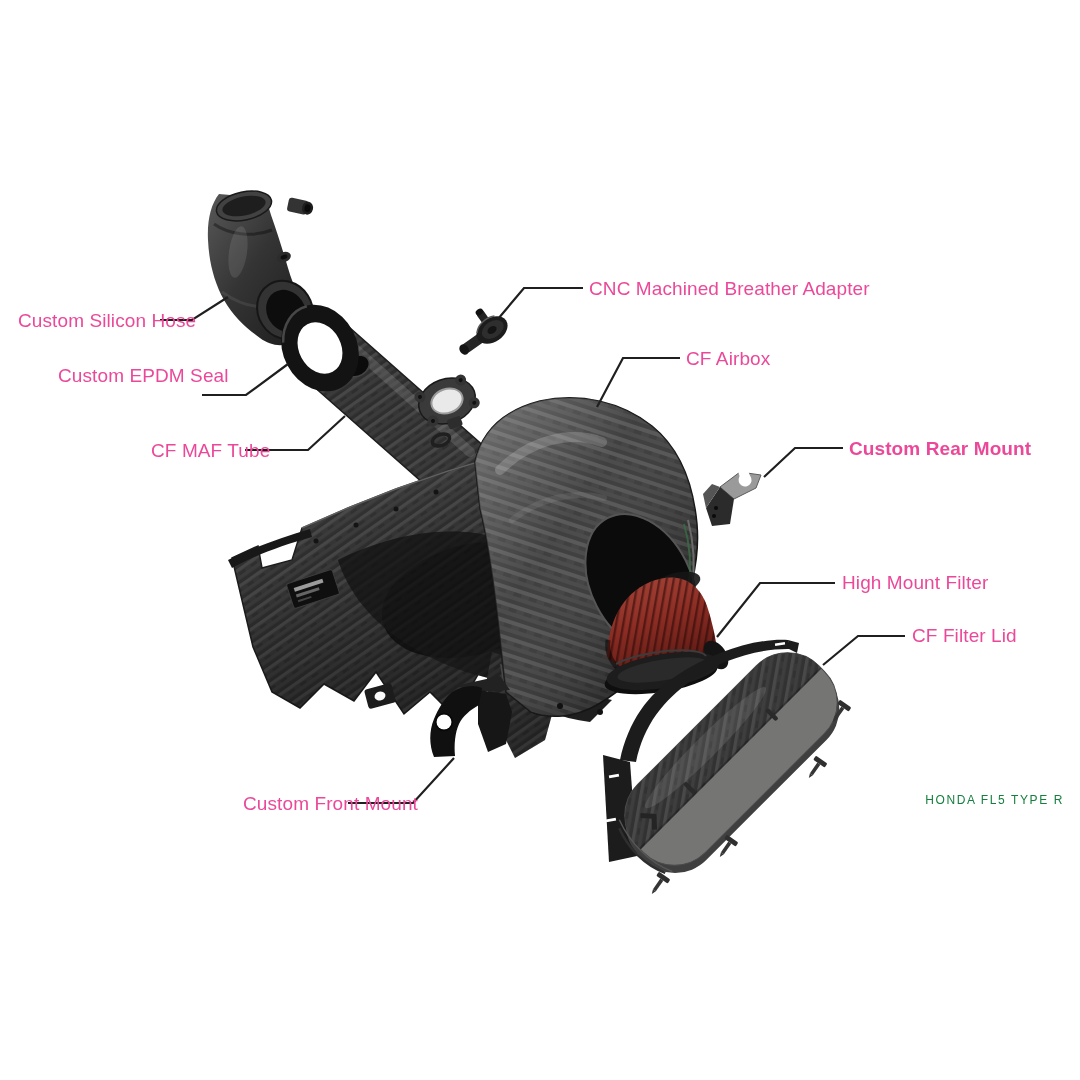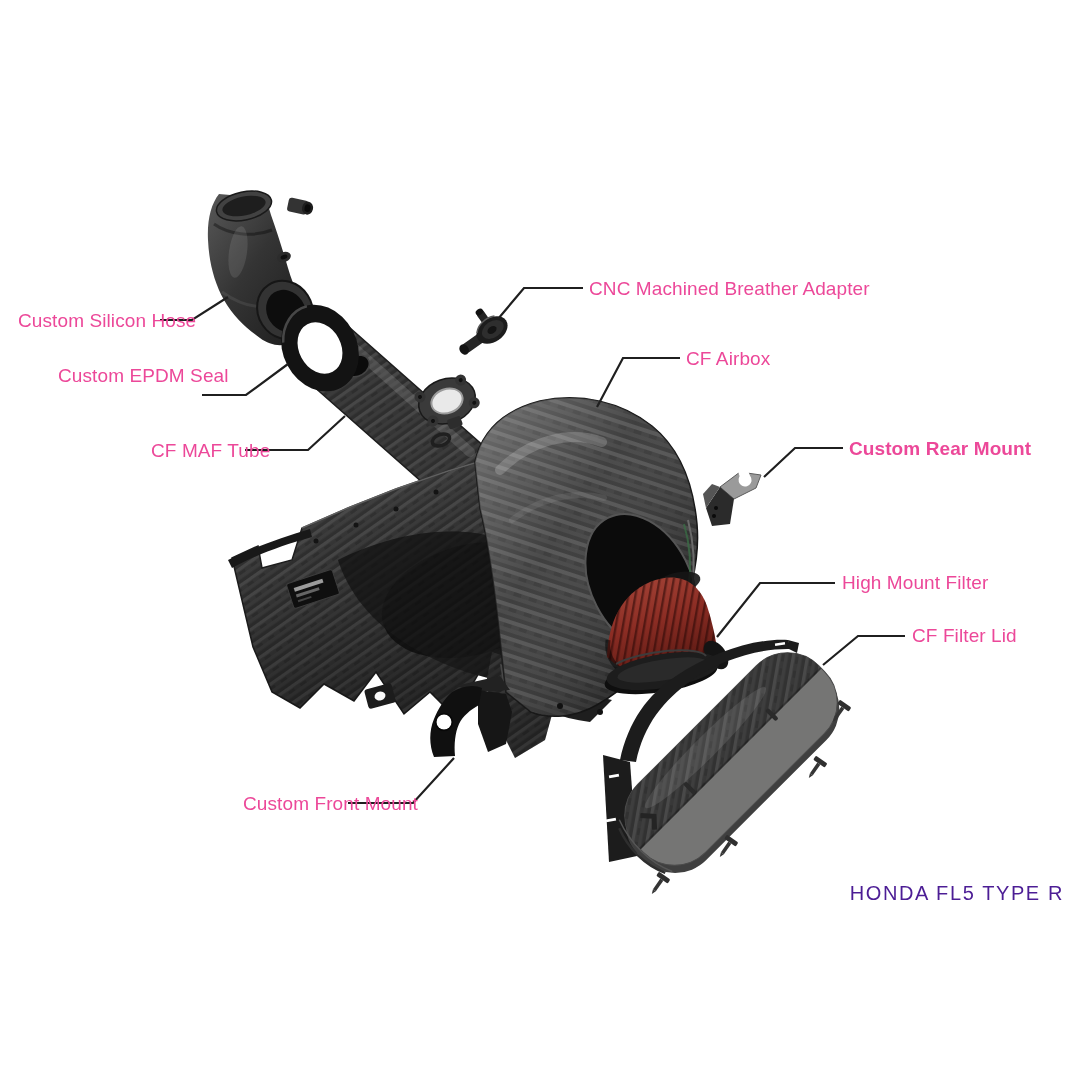--- a/index.html
+++ b/index.html
@@ -15,22 +15,22 @@
   #lbl-silicon-hose{left:18px;top:312px;}
   #lbl-epdm-seal{left:58px;top:367px;}
   #lbl-maf-tube{left:151px;top:442px;}
   #lbl-breather{left:589px;top:280px;}
   #lbl-airbox{left:686px;top:350px;}
   #lbl-rear-mount{left:849px;top:440px;font-weight:bold;}
   #lbl-filter{left:842px;top:574px;}
   #lbl-lid{left:912px;top:627px;}
   #lbl-front-mount{left:209px;top:795px;margin-left:34px;}
   .model-line{
-    position:absolute;right:16px;top:882px;font-size:20px;letter-spacing:1.6px;
-    color:#4c1d95;white-space:nowrap;
+    position:absolute;right:16px;top:793px;font-size:12px;letter-spacing:1.6px;
+    color:#15803d;white-space:nowrap;
   }
   .brand-line{
     position:absolute;right:10px;top:864px;font-size:21px;letter-spacing:13px;
     color:#2c2c2c;white-space:nowrap;font-weight:400;
   }
   .brand-line .bv{color:#d7282a;font-size:26px;font-weight:500;vertical-align:-2px;}
   .brand-line .tm{font-size:8px;vertical-align:12px;letter-spacing:0;margin-left:-9px;}
   .brand-line .tail{margin-right:-12px;}
 </style>
 </head>

